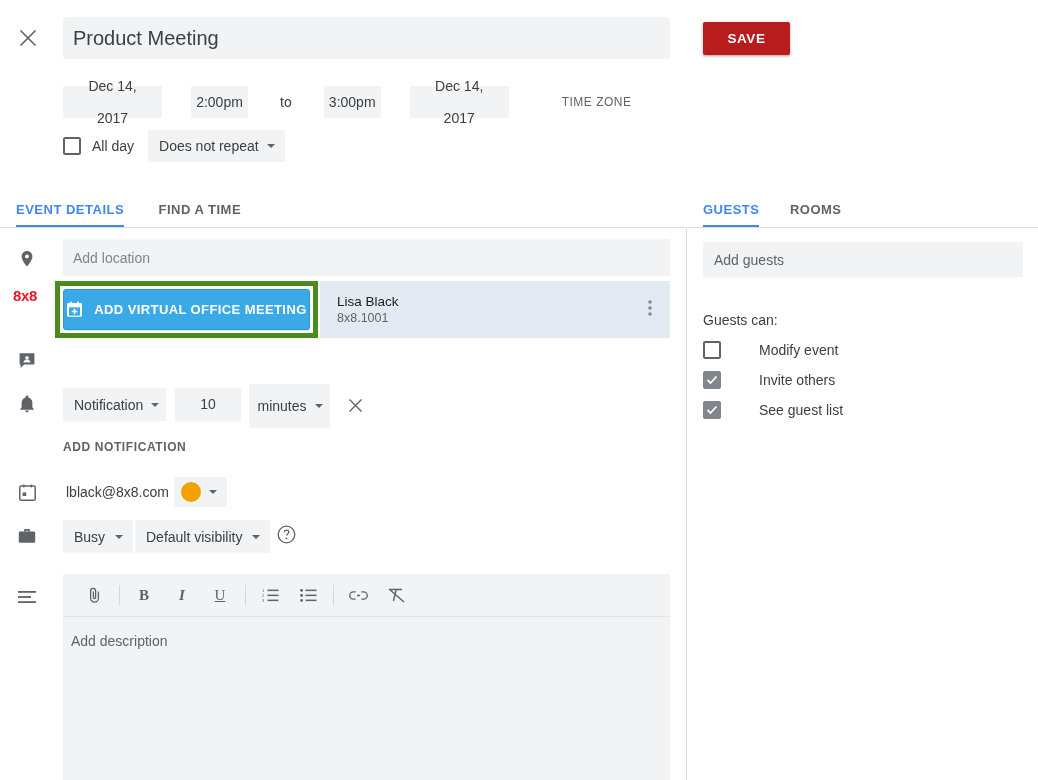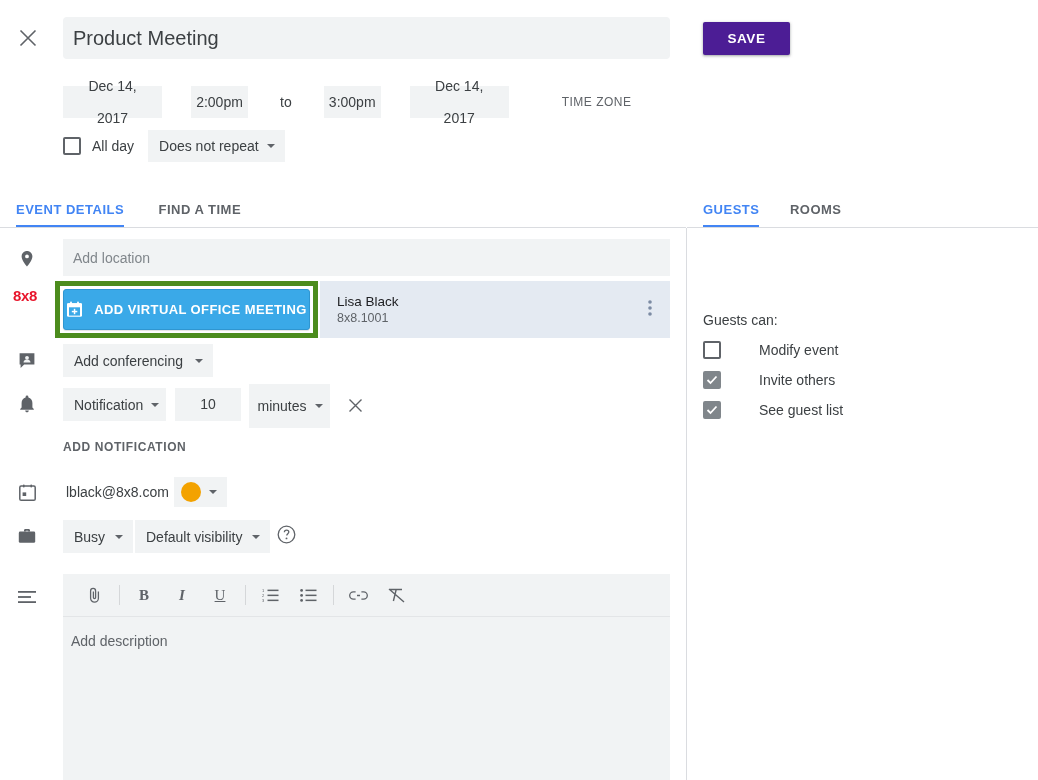--- a/index.html
+++ b/index.html
@@ -29,21 +29,21 @@
     font-family: "Liberation Sans", sans-serif;
     font-size: 20px; color: #3c4043;
     padding: 0 10px;
     border-radius: 4px;
   }
   .title-field::placeholder { color:#80868b; }
 
   .save-btn {
     position: absolute; left: 703px; top: 22px;
     width: 87px; height: 33px;
-    background: #4c1d95;
+    background: #b91c1c;
     color: #ffffff;
     border: none; border-radius: 2px;
     font-family: "Liberation Sans", sans-serif;
     font-size: 13.5px; font-weight: bold; letter-spacing: .6px;
     cursor: pointer;
     box-shadow: 0 1px 2px rgba(60,64,67,.3), 0 1px 3px 1px rgba(60,64,67,.15);
   }
 
   
   .chip {
@@ -288,24 +288,20 @@
       </div>
     </div>
 
     <div class="rowicon" style="top:122px">
       <svg width="18" height="18" viewBox="0 0 18 18">
           <path d="M1.6 1.2h14.8v11.2H6.2L2.6 16V12.4H1.6z" fill="#5f6368"></path>
           <circle cx="9" cy="5.8" r="1.9" fill="#f1f3f4"></circle>
           <path d="M5.5 10.6c0-1.9 1.6-3 3.5-3s3.5 1.1 3.5 3z" fill="#f1f3f4"></path>
         </svg>
     </div>
-    <div class="dropdown" style="position:absolute;left:63px;top:116px;height:33px">
-      <span>Add conferencing</span>
-      <span class="caret" style="margin-left:12px"></span>
-    </div>
 
     <div class="rowicon" style="top:165px">
       <svg width="16" height="18" viewBox="0 0 16 18">
           <path d="M8 17.2c1 0 1.8-.8 1.8-1.8H6.2c0 1 .8 1.8 1.8 1.8zm5.4-4.6V8c0-2.7-1.5-4.9-4-5.5v-.6a1.4 1.4 0 0 0-2.8 0v.6c-2.5.6-4 2.8-4 5.5v4.6l-1.4 1.4v.7h13.6v-.7z" fill="#5f6368"></path>
         </svg>
     </div>
     <div class="dropdown" style="position:absolute;left:63px;top:160px;height:33px;width:103px;justify-content:space-between">
       <span>Notification</span>
       <span class="caret"></span>
     </div>
@@ -416,20 +412,21 @@
             </svg>
         </div>
       </div>
       <div class="desc-placeholder">Add description</div>
     </div>
   </div>
 
   <div class="vdivider"></div>
 
   <div class="rightcol">
+    <input class="guests-input" id="guestsInput" placeholder="Add guests" style="">
 
     <div class="guests-can">Guests can:</div>
 
     <div class="perm-row" style="top:113px">
       <div class="cbox">
         
       </div>
       <span class="perm-label">Modify event</span>
     </div>
 

